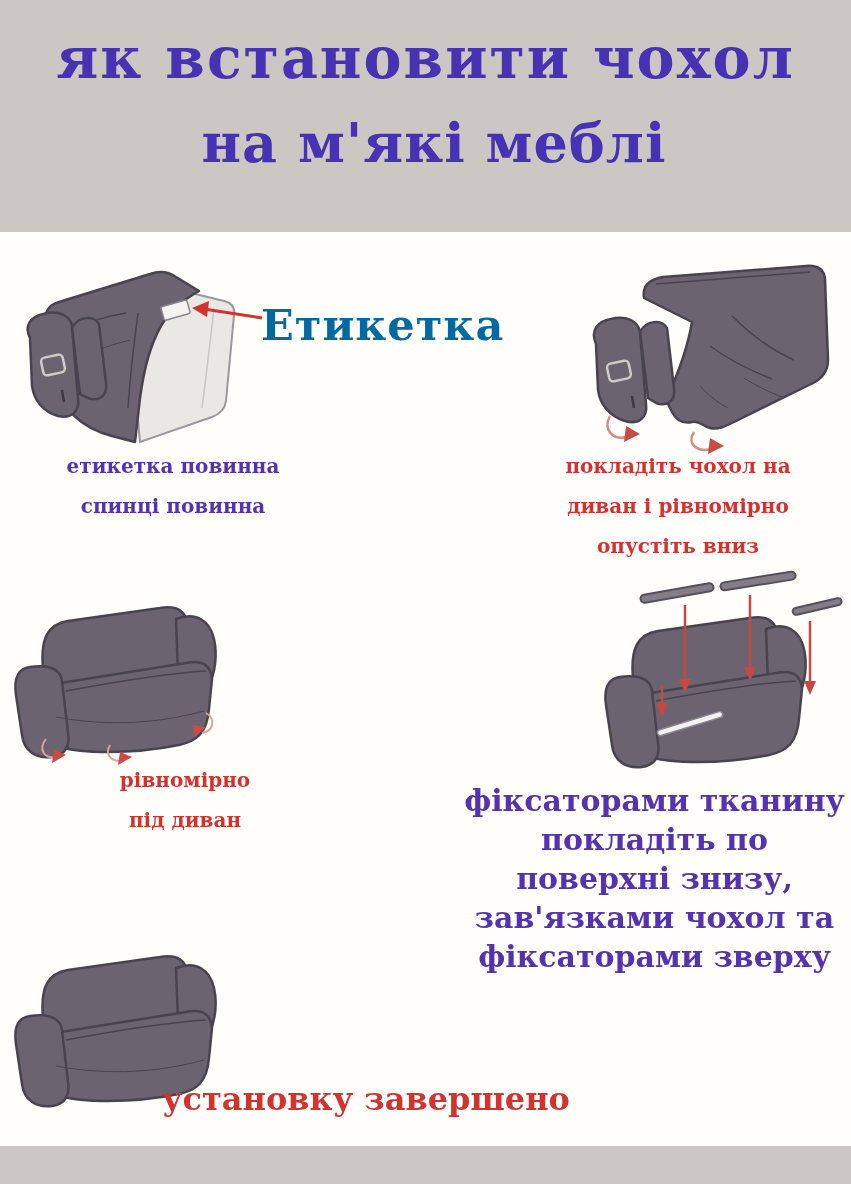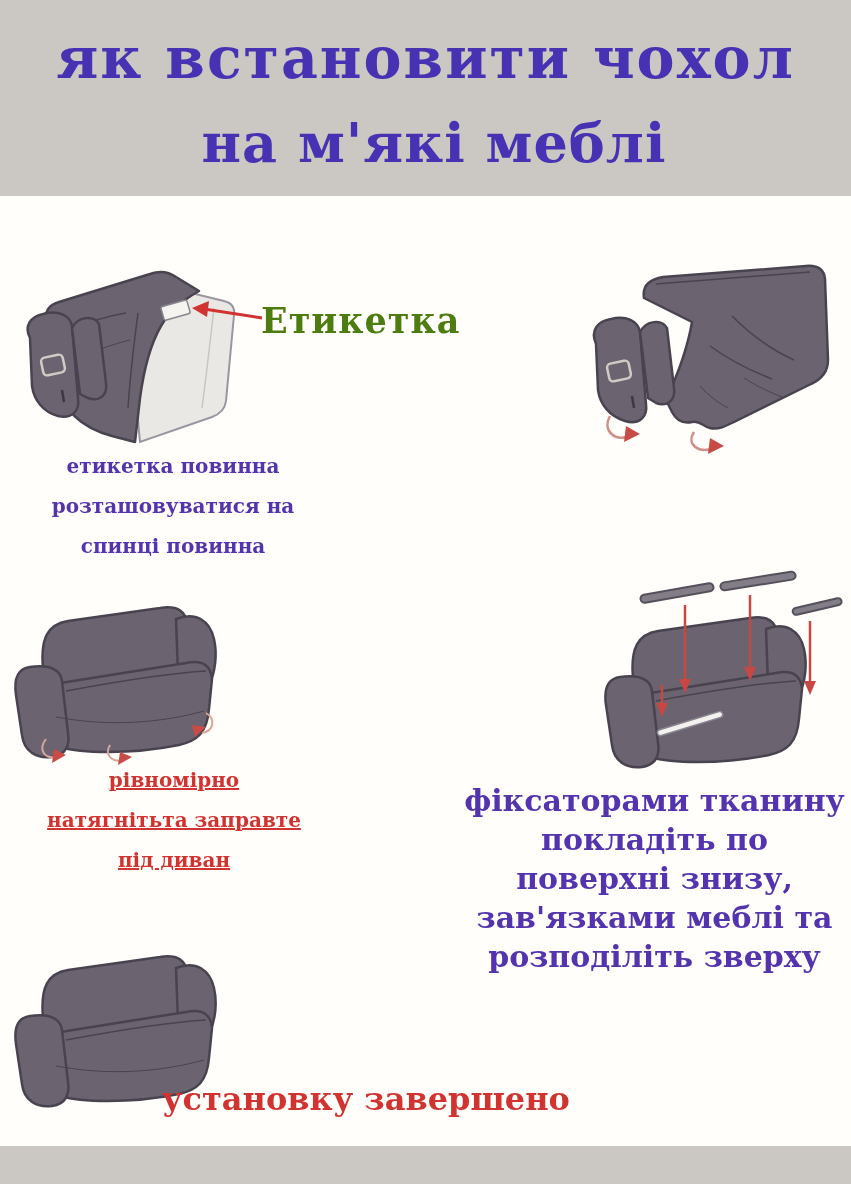--- a/index.html
+++ b/index.html
@@ -2,42 +2,42 @@
 <html><head>
 <meta charset="utf-8">
 <style>
   html,body { margin:0; padding:0; background:#888; }
   .page {
     position:relative; width:851px; height:1184px; margin:0 auto;
     background:#fffefa; overflow:hidden;
     font-family:"DejaVu Serif","Liberation Serif",serif;
   }
   .band { position:absolute; left:0; width:851px; background:#cbc8c3; }
-  .header-band { top:0; height:196px; text-align:center; }
+  .header-band { top:0; height:232px; text-align:center; }
   .footer-band { top:1146px; height:38px; }
   .title1 {
     margin-top:14px; font-size:57px; font-weight:700; color:#4632b2;
     letter-spacing:2px; line-height:88px;
   }
   .title2 {
     font-size:54px; font-weight:700; color:#4632b2;
     letter-spacing:1px; line-height:78px; margin-top:2px;padding-left:17px;
   }
   .caption { position:absolute; text-align:center; font-weight:700; }
   .purple { color:#5433ae; }
   .red    { color:#d13331; }
   .cap-sm { font-size:20px; line-height:40px; }
   .cap1 { left:2px;   top:446px; width:342px; }
   .cap2 { left:505px; top:446px; width:346px; }
-  .cap3 { left:3px;   top:760px; width:342px;text-decoration:underline; }
+  .cap3 { left:14px;   top:760px; width:342px; }
   .cap4 { left:458px; top:781px; width:393px; font-size:30px; line-height:39px; }
   .cap5 { left:136px; top:1078px; width:460px; font-size:32px; line-height:42px; }
   .callout {
     position:absolute; left:261px; top:300px;
-    font-size:35px; font-weight:700; color:#4d7c0f; letter-spacing:1px;
+    font-size:43px; font-weight:700; color:#0369a1; letter-spacing:1px;
   }
   .fig { position:absolute; }
   .fig1 { left:18px;  top:258px; }
   .fig2 { left:582px; top:258px; }
   .fig3 { left:10px;  top:593px; }
   .fig4 { left:592px; top:565px; }
   .fig5 { left:10px;  top:936px; }
 </style>
 </head>
 <body>
@@ -69,21 +69,20 @@
     </g>
 
     <g>
       <line x1="244" y1="60" x2="186" y2="51" stroke="#d13331" stroke-width="3"></line>
       <polygon points="174,50 191,43 189,59" fill="#d13331"></polygon>
     </g>
   </svg>
   <div class="callout">Етикетка</div>
   <div class="caption cap-sm purple cap1">
     <div>етикетка повинна</div>
-    <div>розташовуватися на</div>
     <div>спинці повинна</div>
   </div>
 
   <svg class="fig fig2" width="264" height="200" viewBox="0 0 264 200">
     <path d="M62,40 C60,27 69,21 81,19 L224,8 C236,7 242,12 243,21 L246,102 C246,114 240,121 229,126 L152,164 C144,168 136,172 128,170 C120,168 118,162 110,164 C100,166 94,162 90,154 L84,142 C96,116 106,88 110,64 Z" fill="#6b6470" stroke="#494350" stroke-width="2.5" stroke-linejoin="round"></path>
     <path d="M74,26 L228,14" fill="none" stroke="#494350" stroke-width="1.5"></path>
     <path d="M150,58 C170,78 192,93 212,102" fill="none" stroke="#494350" stroke-width="1.5"></path>
     <path d="M128,88 C150,104 172,114 190,121" fill="none" stroke="#494350" stroke-width="1.5"></path>
     <path d="M162,120 C176,129 190,135 200,139" fill="none" stroke="#494350" stroke-width="1"></path>
     <path d="M118,128 C128,139 138,146 146,150" fill="none" stroke="#494350" stroke-width="1"></path>
@@ -94,20 +93,25 @@
 
     <g>
       <path d="M28,158 C20,172 32,184 48,178" fill="none" stroke="#cf8e88" stroke-width="2.5"></path>
       <polygon points="44,168 58,176 42,184" fill="#c84b45"></polygon>
     </g>
     <g>
       <path d="M112,174 C104,186 116,196 132,190" fill="none" stroke="#cf8e88" stroke-width="2.5"></path>
       <polygon points="128,180 142,188 126,196" fill="#c84b45"></polygon>
     </g>
   </svg>
+  <div class="caption cap-sm red cap2">
+    <div>покладіть чохол на</div>
+    <div>диван і рівномірно</div>
+    <div>опустіть вниз</div>
+  </div>
 
   <svg class="fig fig3" width="242" height="172" viewBox="0 0 242 172">
     <path d="M34,84 C28,42 40,31 58,28 L150,15 C168,12 176,19 177,31 L180,72 L42,96 Z" fill="#6b6470" stroke="#494350" stroke-width="2.5" stroke-linejoin="round"></path>
     <path d="M166,26 C186,18 200,28 204,46 C208,64 204,82 198,96 L193,116 C181,122 171,118 169,108 Z" fill="#6b6470" stroke="#494350" stroke-width="2.5"></path>
     <path d="M38,92 L176,70 C194,66 201,74 202,86 L199,116 C197,140 187,148 169,152 C119,162 69,160 51,154 C37,150 33,138 33,124 Z" fill="#6b6470" stroke="#494350" stroke-width="2.5"></path>
     <path d="M20,74 C6,76 4,88 6,102 L12,142 C14,158 26,166 42,164 C56,162 60,152 58,140 L52,88 C50,74 36,72 20,74 Z" fill="#6b6470" stroke="#494350" stroke-width="2.5"></path>
     <path d="M56,98 C110,88 158,80 196,78" fill="none" stroke="#494350" stroke-width="1.5"></path>
     <path d="M46,124 C100,134 150,130 194,118" fill="none" stroke="#494350" stroke-width="1"></path>
 
     <g>
@@ -118,21 +122,20 @@
       <path d="M100,152 C94,162 102,170 114,167" fill="none" stroke="#d8a59a" stroke-width="2"></path>
       <polygon points="110,159 122,164 108,172" fill="#c84b45"></polygon>
     </g>
     <g>
       <path d="M196,120 C206,126 204,138 192,140" fill="none" stroke="#d8a59a" stroke-width="2"></path>
       <polygon points="182,132 196,134 185,144" fill="#c84b45"></polygon>
     </g>
   </svg>
   <div class="caption cap-sm red cap3">
     <div>рівномірно</div>
-    <div>натягнітьта заправте</div>
     <div>під диван</div>
   </div>
 
   <svg class="fig fig4" width="256" height="212" viewBox="0 0 256 212">
     <g transform="translate(8,38)">
       <path d="M34,84 C28,42 40,31 58,28 L150,15 C168,12 176,19 177,31 L180,72 L42,96 Z" fill="#6b6470" stroke="#494350" stroke-width="2.5" stroke-linejoin="round"></path>
       <path d="M166,26 C186,18 200,28 204,46 C208,64 204,82 198,96 L193,116 C181,122 171,118 169,108 Z" fill="#6b6470" stroke="#494350" stroke-width="2.5"></path>
       <path d="M38,92 L176,70 C194,66 201,74 202,86 L199,116 C197,140 187,148 169,152 C119,162 69,160 51,154 C37,150 33,138 33,124 Z" fill="#6b6470" stroke="#494350" stroke-width="2.5"></path>
       <path d="M20,74 C6,76 4,88 6,102 L12,142 C14,158 26,166 42,164 C56,162 60,152 58,140 L52,88 C50,74 36,72 20,74 Z" fill="#6b6470" stroke="#494350" stroke-width="2.5"></path>
       <path d="M56,98 C110,88 158,80 196,78" fill="none" stroke="#494350" stroke-width="1.5"></path>
@@ -156,22 +159,22 @@
       <line x1="218" y1="56" x2="218" y2="118"></line>
         <polygon points="212,116 224,116 218,130" stroke="none"></polygon>
       <line x1="70" y1="120" x2="70" y2="140"></line>
         <polygon points="64,138 76,138 70,152" stroke="none"></polygon>
     </g>
   </svg>
   <div class="caption purple cap4">
     <div>фіксаторами тканину</div>
     <div>покладіть по</div>
     <div>поверхні знизу,</div>
-    <div>зав'язками меблі та</div>
-    <div>розподіліть зверху</div>
+    <div>зав'язками чохол та</div>
+    <div>фіксаторами зверху</div>
   </div>
 
   <svg class="fig fig5" width="234" height="182" viewBox="0 0 234 182">
     <g transform="translate(0,6)">
       <path d="M34,84 C28,42 40,31 58,28 L150,15 C168,12 176,19 177,31 L180,72 L42,96 Z" fill="#6b6470" stroke="#494350" stroke-width="2.5" stroke-linejoin="round"></path>
       <path d="M166,26 C186,18 200,28 204,46 C208,64 204,82 198,96 L193,116 C181,122 171,118 169,108 Z" fill="#6b6470" stroke="#494350" stroke-width="2.5"></path>
       <path d="M38,92 L176,70 C194,66 201,74 202,86 L199,116 C197,140 187,148 169,152 C119,162 69,160 51,154 C37,150 33,138 33,124 Z" fill="#6b6470" stroke="#494350" stroke-width="2.5"></path>
       <path d="M20,74 C6,76 4,88 6,102 L12,142 C14,158 26,166 42,164 C56,162 60,152 58,140 L52,88 C50,74 36,72 20,74 Z" fill="#6b6470" stroke="#494350" stroke-width="2.5"></path>
       <path d="M56,98 C110,88 158,80 196,78" fill="none" stroke="#494350" stroke-width="1.5"></path>
       <path d="M46,124 C100,134 150,130 194,118" fill="none" stroke="#494350" stroke-width="1"></path>

